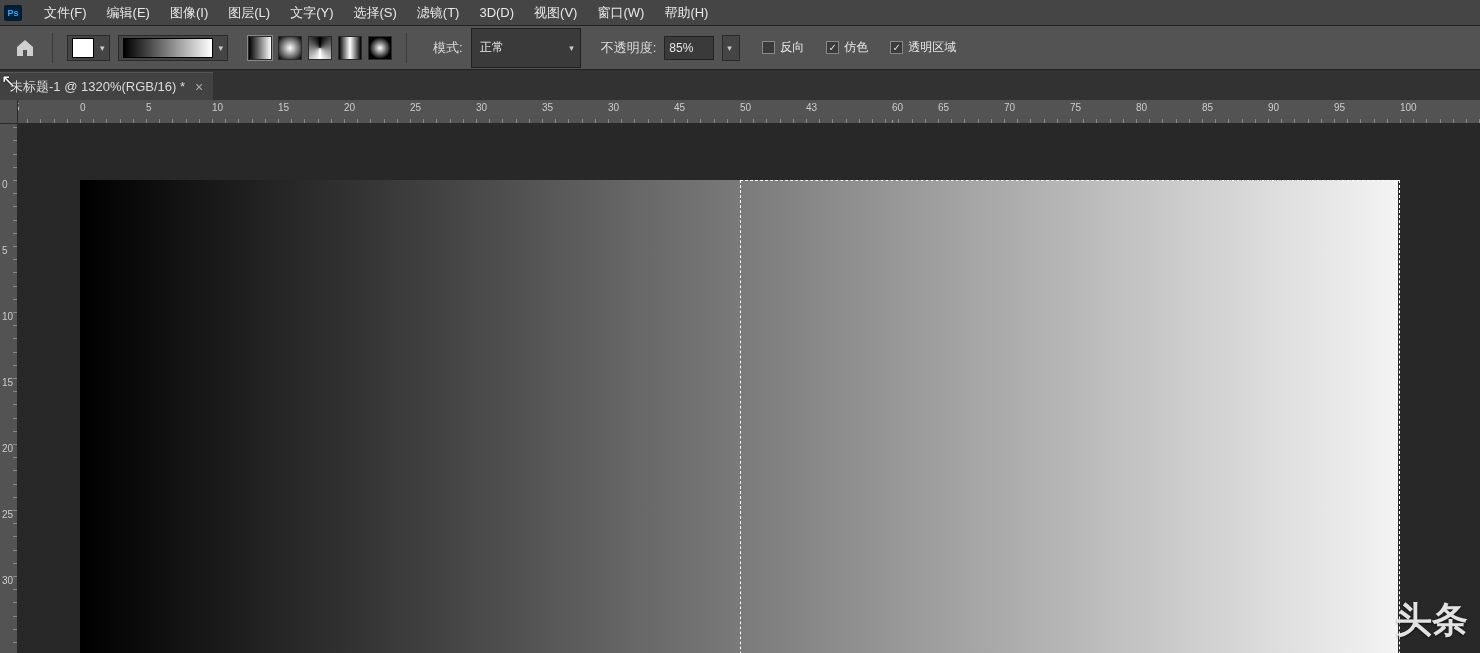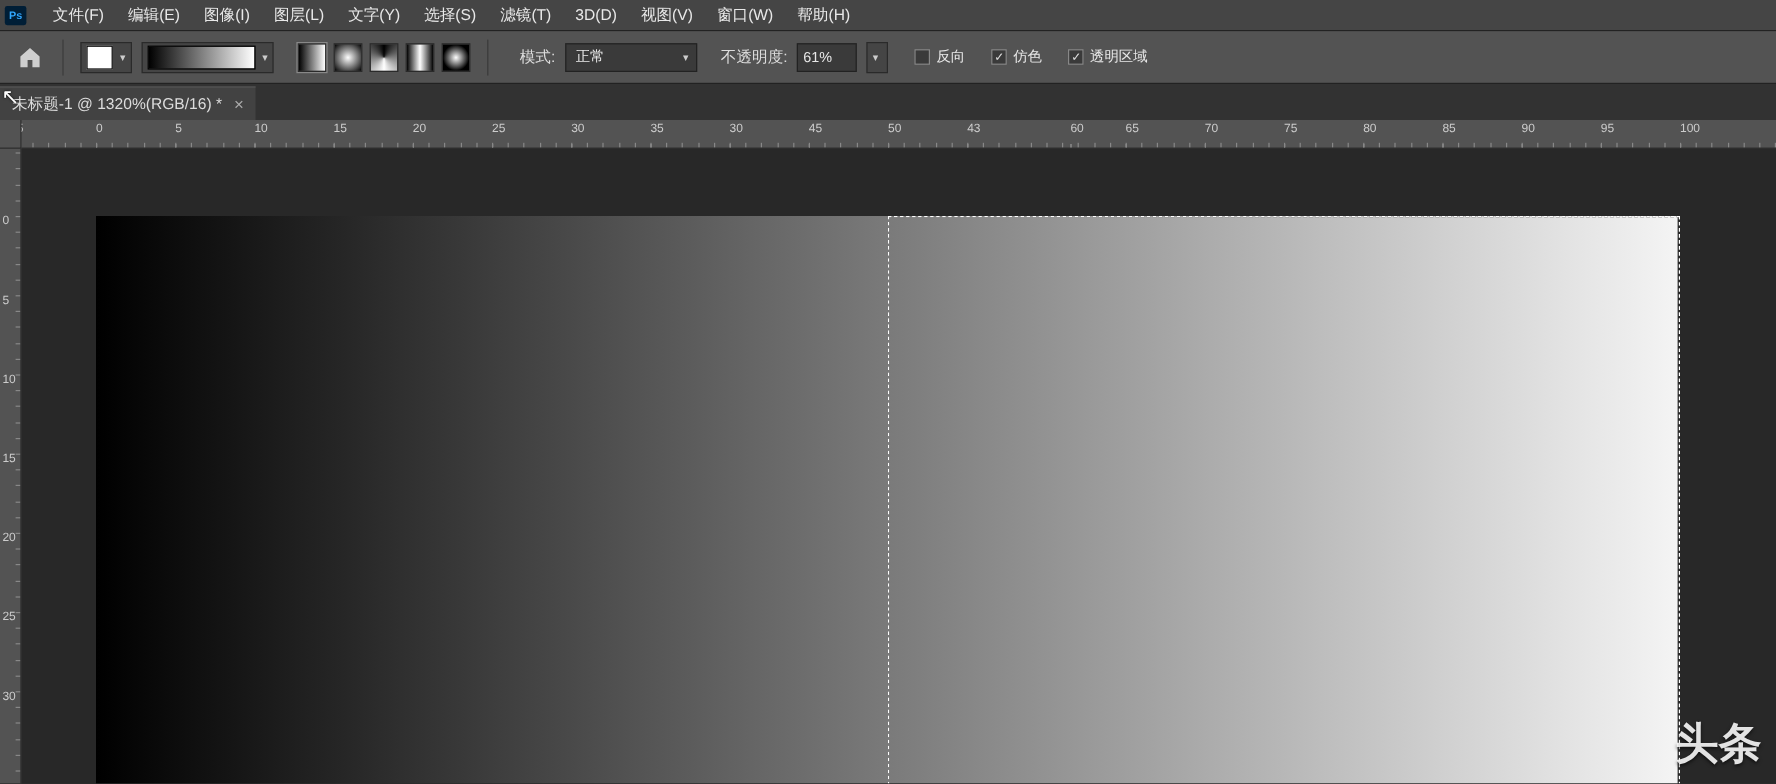--- a/index.html
+++ b/index.html
@@ -97,21 +97,21 @@
 .grad-type.active { outline: 1px solid #888; }
 .gt-linear { background: linear-gradient(to right, #000, #fff); }
 .gt-radial { background: radial-gradient(circle, #fff, #000); }
 .gt-angle { background: conic-gradient(#000, #fff, #000); }
 .gt-reflected { background: linear-gradient(to right, #000, #fff, #000); }
 .gt-diamond { background: radial-gradient(circle, #fff 0%, #000 70%); }
 .label { font-size: 13px; color: #ddd; margin-left: 12px; }
 .dropdown {
   background: #3a3a3a;
   border: 1px solid #222;
-  height: 24px;
+  height: 40px;
   padding: 0 22px 0 8px;
   display: flex;
   align-items: center;
   position: relative;
   cursor: pointer;
   min-width: 110px;
 }
 .dropdown .chev { position: absolute; right: 6px; }
 .opacity-field {
   background: #3a3a3a;
@@ -315,21 +315,21 @@
   <div class="vsep"></div>
 
   <span class="label">模式:</span>
   <div class="dropdown">
     <span>正常</span>
     <span class="chev">▾</span>
   </div>
 
   <span class="label">不透明度:</span>
   <div class="opacity-field">
-    <span>61%</span>
+    <span>85%</span>
   </div>
   <div class="swatch-btn" style="min-width:18px;padding:2px 4px">
     <span class="chev" style="margin:0">▾</span>
   </div>
 
   <label class="check-wrap">
     <span class="checkbox"></span>
     <span>反向</span>
   </label>
   <label class="check-wrap">

